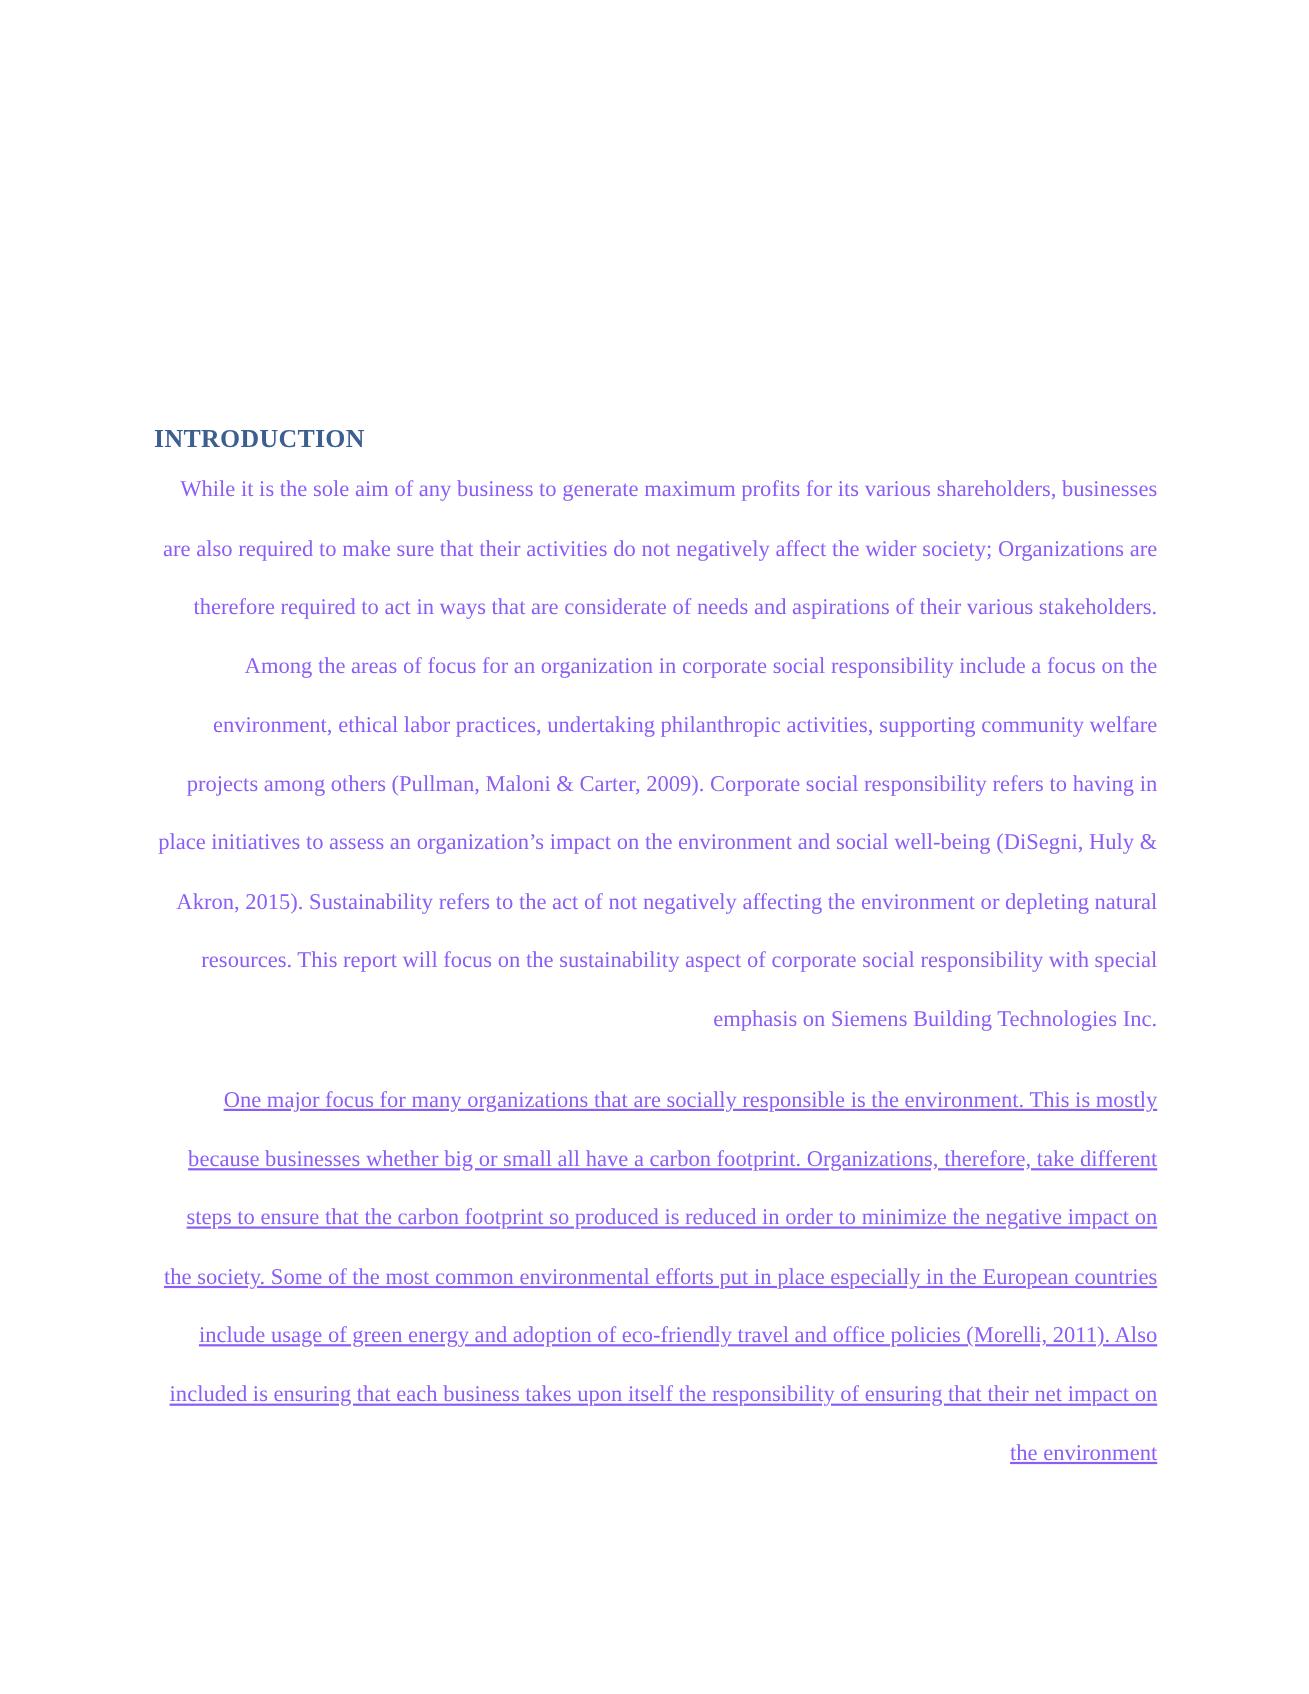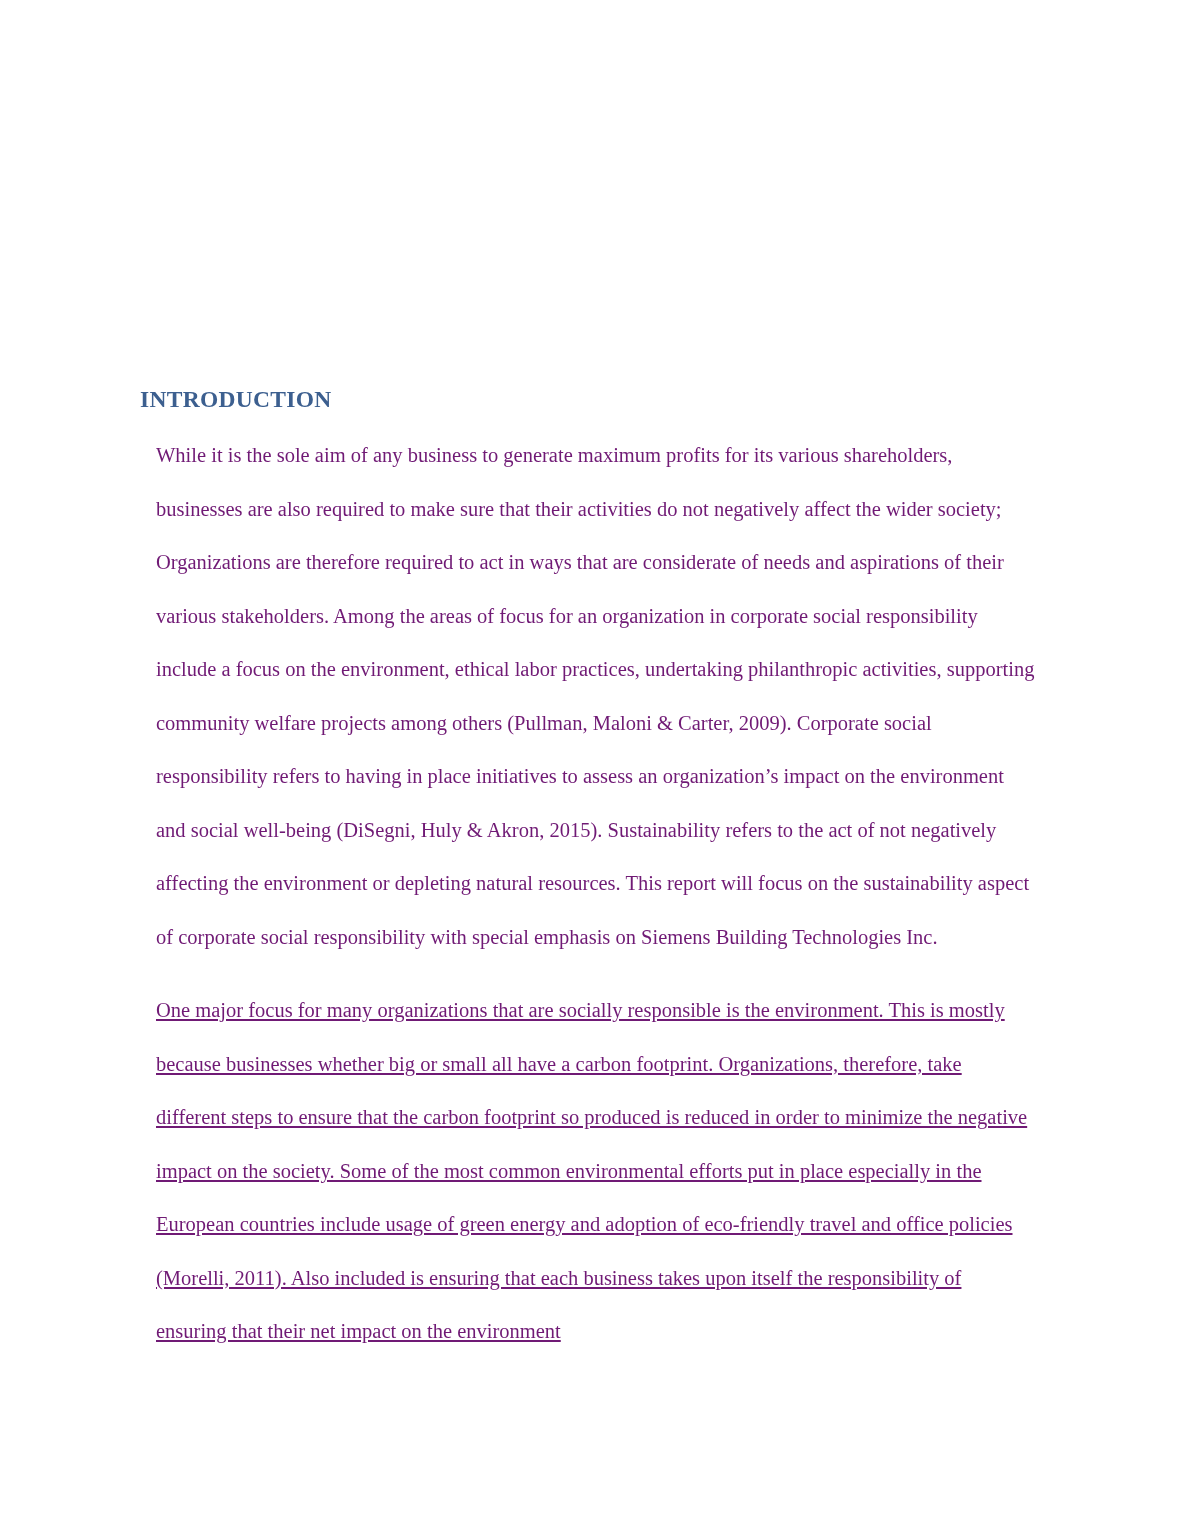--- a/index.html
+++ b/index.html
@@ -32,23 +32,23 @@
     font-size: 23.5px;
     font-weight: bold;
     color: #3c5f8f;
     letter-spacing: 0.3px;
     margin: 0 0 6px 0;
     line-height: 1.2;
   }
   .para {
     font-size: 20.5px;
     line-height: 53.5px;
-    text-align: left;
-    margin: 16px;
-    color: #701a75;
+    text-align: right;
+    margin: 0;
+    color: #8b5cf6;
   }
   .para + .para {
     margin-top: 20px;
     text-decoration: underline;
   }
 </style>
 </head>
 <body>
 
 <div class="page">

